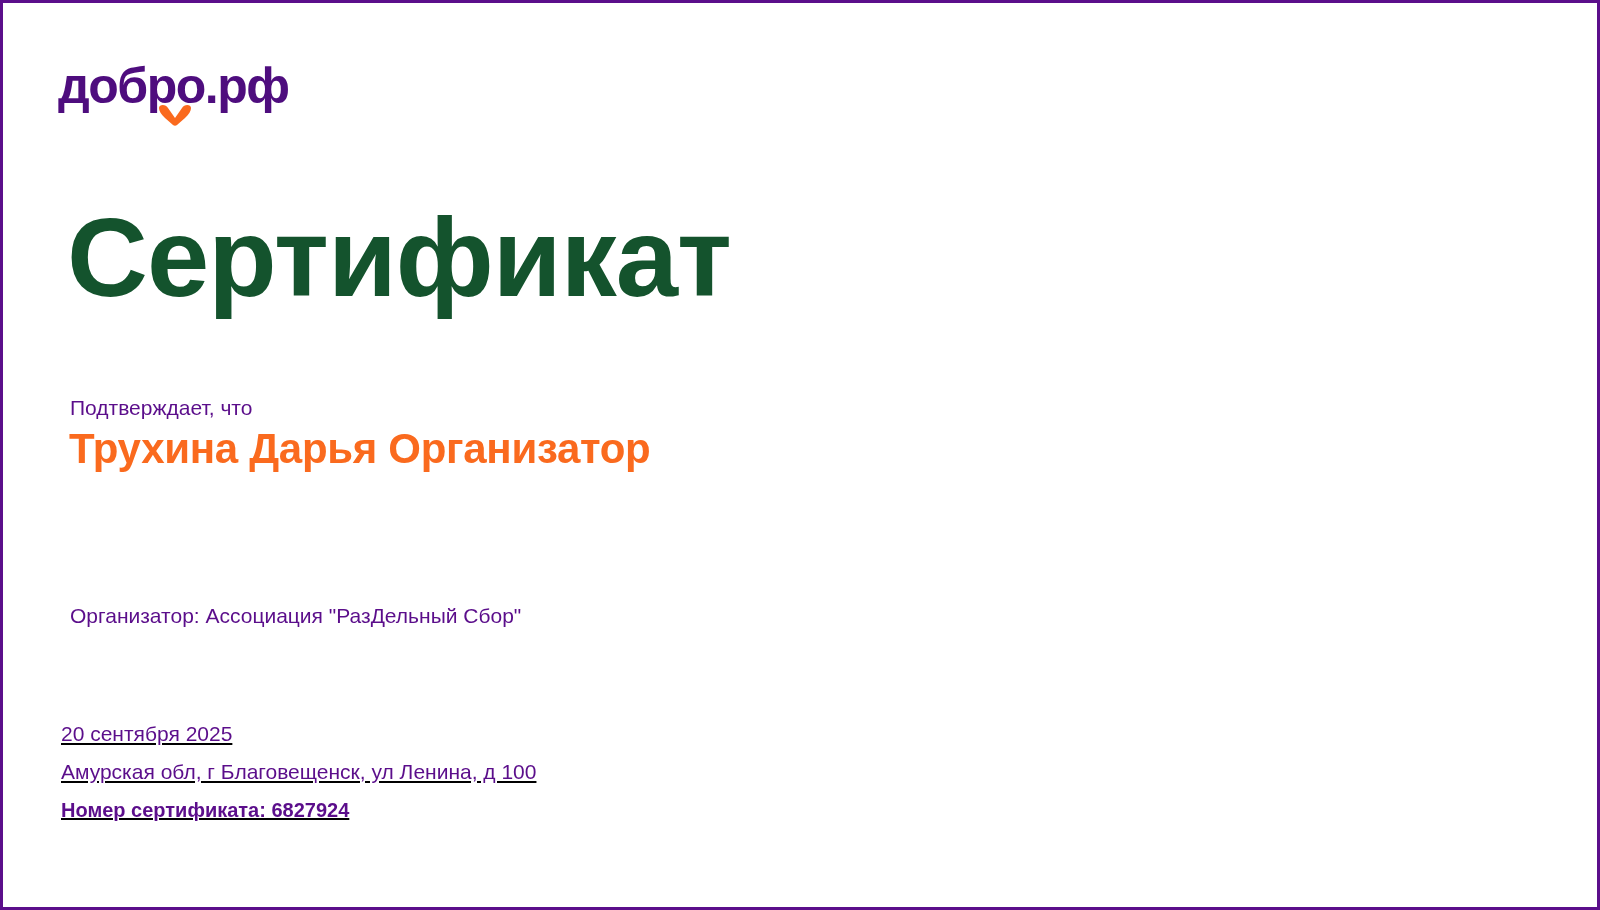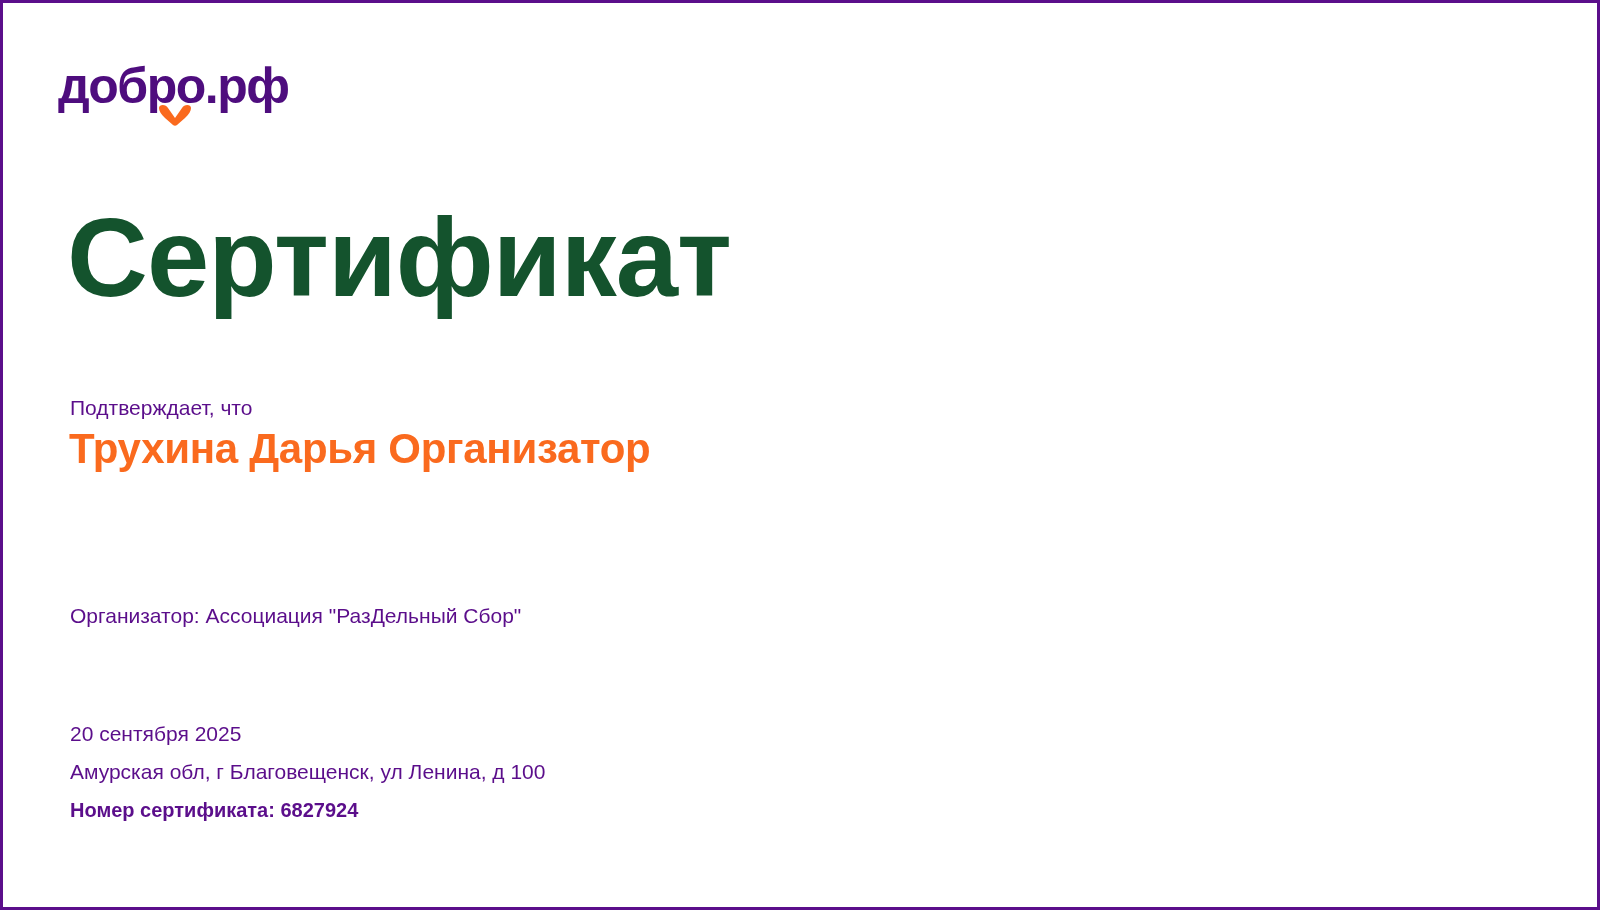--- a/index.html
+++ b/index.html
@@ -120,23 +120,24 @@
     font-size: 21px;
     line-height: 28px;
     font-weight: normal;
     color: #5B0E8B;
     white-space: nowrap;
   }
 
   
   .footer-block {
     position: absolute;
-    left: 67px;
+    left: 58px;
     top: 712px;
     width: 900px;
+    text-decoration: underline;
   }
 
   .footer-date,
   .footer-address {
     font-size: 21px;
     line-height: 38px;
     font-weight: normal;
     color: #5B0E8B;
     white-space: nowrap;
   }

